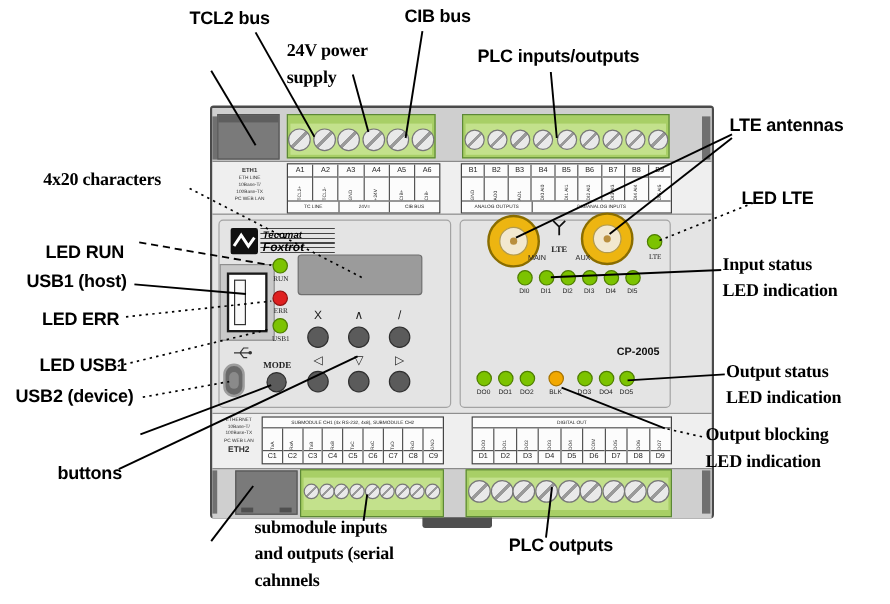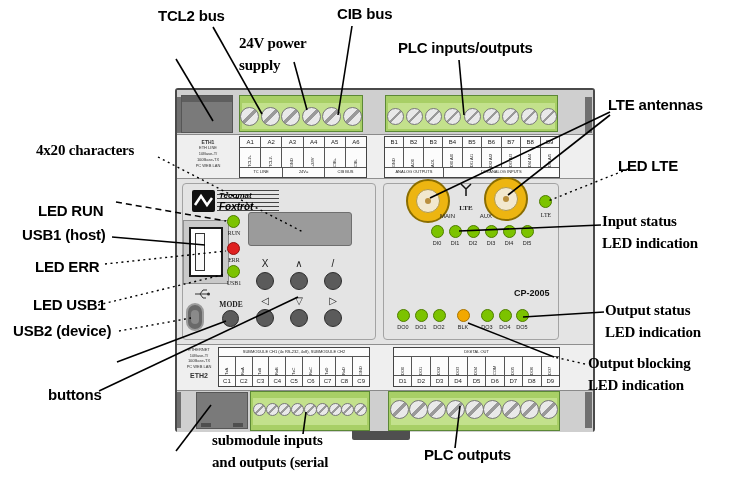--- a/index.html
+++ b/index.html
@@ -476,16 +476,17 @@
   </div>
   <div class="lbl" style="left:38px;top:200px">LED RUN</div>
   <div class="lbl" style="left:22px;top:224px">USB1 (host)</div>
   <div class="lbl" style="left:35px;top:256px">LED ERR</div>
   <div class="lbl" style="left:33px;top:294px">LED USB1</div>
   <div class="lbl" style="left:13px;top:320px">USB2 (device)</div>
   <div class="lbl" style="left:48px;top:384px">buttons</div>
   <div class="lbl" style="left:212px;top:429px">
     <div>submodule inputs</div>
     <div>and outputs (serial</div>
+    <div>cahnnels</div>
   </div>
   <div class="lbl" style="left:424px;top:444px">PLC outputs</div>
 
 </div>
 
 </body></html>

